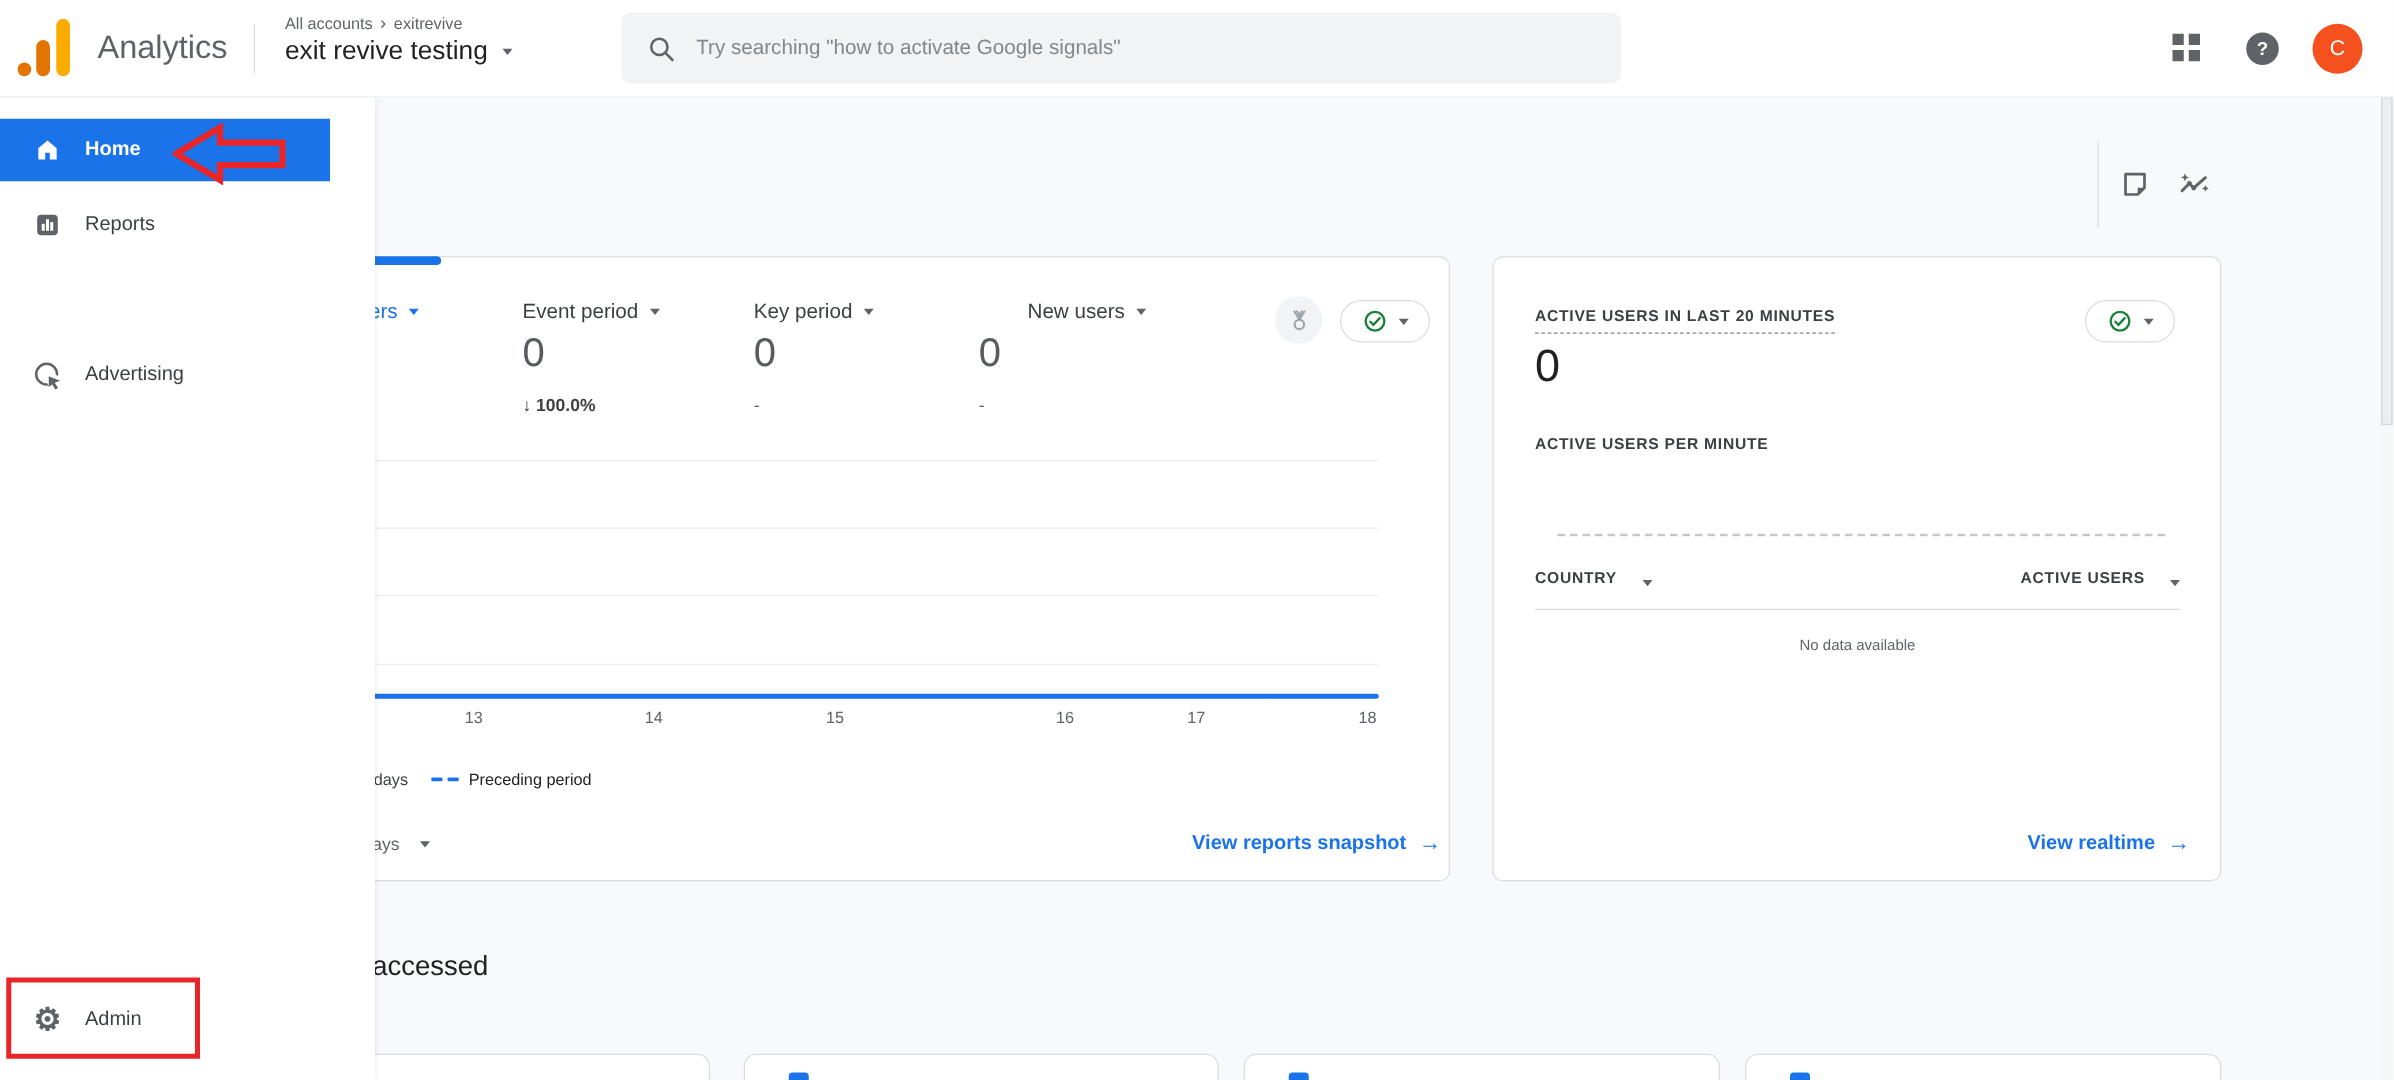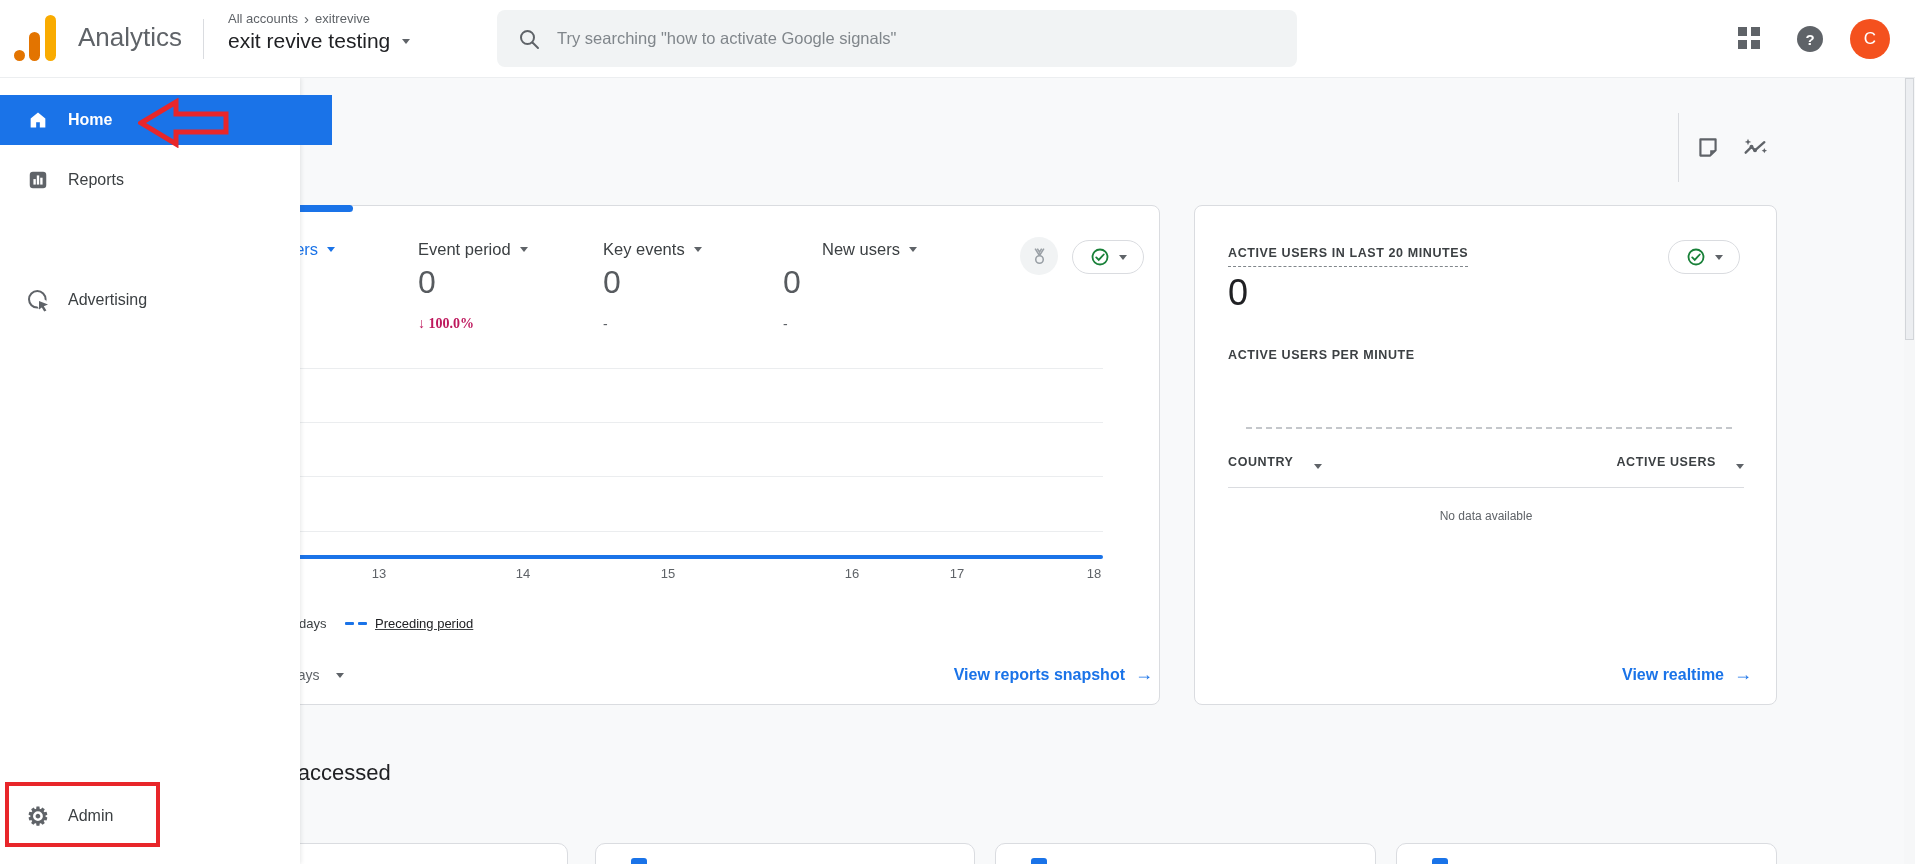--- a/index.html
+++ b/index.html
@@ -10,21 +10,21 @@
   #content { position:absolute; inset:0; background:#f8f9fa; z-index:1; }
 
   .card { position:absolute; background:#fff; border:1px solid #dadce0; border-radius:8px; }
 
   
   #tab-indicator { position:absolute; left:185px; top:205px; width:168px; height:7px; background:#1a73e8; border-radius:0 4px 4px 0; z-index:3;}
   .metric-label { position:absolute; top:240px; font-size:16.5px; color:#3c4043; display:inline-flex; align-items:center; gap:9px; }
   .metric-label.sel { color:#1a73e8; }
   .metric-value { position:absolute; top:264px; font-size:32px; color:#575b5f; }
   .metric-delta { position:absolute; top:316px; font-size:14px; color:#5f6368; }
-  .metric-delta.down { color:#be185d; font-weight:bold;font-family:Liberation Serif, serif; }
+  .metric-delta.down { color:#404040; font-weight:bold; }
   .caret { width:0; height:0; border-left:4.5px solid transparent; border-right:4.5px solid transparent; border-top:5.5px solid #5f6368; display:inline-block; }
   .caret.blue { border-top-color:#1a73e8; }
   .gridline { position:absolute; left:218px; width:885px; height:1px; background:#ebedef; }
   #zero-line { position:absolute; left:218px; top:555px; width:885px; height:4px; background:#1a73e8; border-radius:2px; }
   .xtick { position:absolute; top:566px; width:40px; margin-left:-20px; text-align:center; font-size:13px; color:#5f6368; }
   .legend-item { position:absolute; top:616px; display:inline-flex; align-items:center; gap:8px; font-size:13px; color:#3c4043; }
   .swatch-line { width:24px; height:3px; background:#1a73e8; border-radius:2px; }
   .swatch-dash { width:9px; height:3px; background:#1a73e8; border-radius:1px; }
   .blue-link { color:#1a73e8; font-size:16px; font-weight:bold; display:inline-flex; align-items:center; gap:10px; text-decoration:none; cursor:pointer; }
   .arrow-glyph { font-size:18px; font-weight:normal; }
@@ -59,21 +59,21 @@
   #searchbar { position:absolute; left:497px; top:10px; width:800px; height:57px; background:#f1f3f4; border-radius:8px; display:flex; align-items:center; padding:0 20px; gap:16px; }
   #search-input { flex:1; border:none; outline:none; background:transparent; font-size:16.5px; color:#202124; font-family:"Liberation Sans",sans-serif; }
   #search-input::placeholder { color:#80868b; opacity:1; }
   #apps-grid { position:absolute; left:1738px; top:27px; width:24px; height:24px; display:grid; grid-template-columns:9px 9px; grid-template-rows:9px 9px; gap:4px; cursor:pointer; }
   #apps-grid div { background:#5f6368; }
   #help-btn { position:absolute; left:1797px; top:26px; width:26px; height:26px; border-radius:50%; background:#5f6368; color:#fff; font-size:15px; font-weight:bold; display:flex; align-items:center; justify-content:center; cursor:pointer; }
   #avatar { position:absolute; left:1850px; top:19px; width:40px; height:40px; border-radius:50%; background:#f4511e; color:#fff; font-size:17px; display:flex; align-items:center; justify-content:center; cursor:pointer; }
 
   
   #sidebar { position:absolute; left:0; top:78px; width:300px; height:786px; background:#fff; box-shadow:1px 0 4px rgba(60,64,67,.12); z-index:10; }
-  .nav-item { position:absolute; left:0; width:332px; height:50px; display:flex; align-items:center; cursor:pointer; }
+  .nav-item { position:absolute; left:0; width:264px; height:50px; display:flex; align-items:center; cursor:pointer; }
   .nav-item .nav-icon { position:absolute; left:26px; width:24px; height:24px; display:flex; align-items:center; justify-content:center; }
   .nav-item .nav-label { position:absolute; left:68px; font-size:16px; color:#3c4043; }
   .nav-item.active { background:#1a73e8; }
   .nav-item.active .nav-label { color:#fff; font-weight:bold; }
   
   #annot-arrow { position:absolute; left:138px; top:20px; width:92px; height:50px; z-index:12; pointer-events:none; }
   #annot-box { position:absolute; left:5px; top:704px; width:155px; height:65px; border:4px solid #e8262a; z-index:12; pointer-events:none; }
 
   
   #scrollbar-track { position:absolute; right:0; top:78px; width:11px; height:786px; background:#f6f7f8; z-index:15; }
@@ -106,21 +106,21 @@
 
   <div class="metric-label sel" style="left:275px;">
     <span>Users</span>
     <span class="caret blue"></span>
   </div>
   <div class="metric-label" style="left:418px;">
     <span>Event period</span>
     <span class="caret"></span>
   </div>
   <div class="metric-label" style="left:603px;">
-    <span>Key events</span>
+    <span>Key period</span>
     <span class="caret"></span>
   </div>
   <div class="metric-label" style="left:822px;">
     <span>New users</span>
     <span class="caret"></span>
   </div>
 
   <div class="metric-value" style="left:418px;">0</div>
   <div class="metric-value" style="left:603px;">0</div>
   <div class="metric-value" style="left:783px;">0</div>
@@ -153,21 +153,21 @@
   <div class="xtick" style="left:523px;">14</div>
   <div class="xtick" style="left:668px;">15</div>
   <div class="xtick" style="left:852px;">16</div>
   <div class="xtick" style="left:957px;">17</div>
   <div class="xtick" style="left:1094px;">18</div>
 
   <div class="legend-item" style="left:228px;">
     <span class="swatch-line"></span>
     <span>Last 7 days</span>
   </div>
-  <div class="legend-item" style="left:345px;text-decoration:underline;">
+  <div class="legend-item" style="left:345px;">
     <span class="swatch-dash"></span>
     <span class="swatch-dash" style="margin-left:-4px;"></span>
     <span style="color:#202124;">Preceding period</span>
   </div>
 
   <div class="abs" style="left:248px;top:667px;display:inline-flex;align-items:center;gap:16px;font-size:14px;color:#5f6368;cursor:pointer;">
     <span>Last 7 days</span>
     <span class="caret"></span>
   </div>
   <a class="blue-link abs" style="right:762px;top:664px;">

